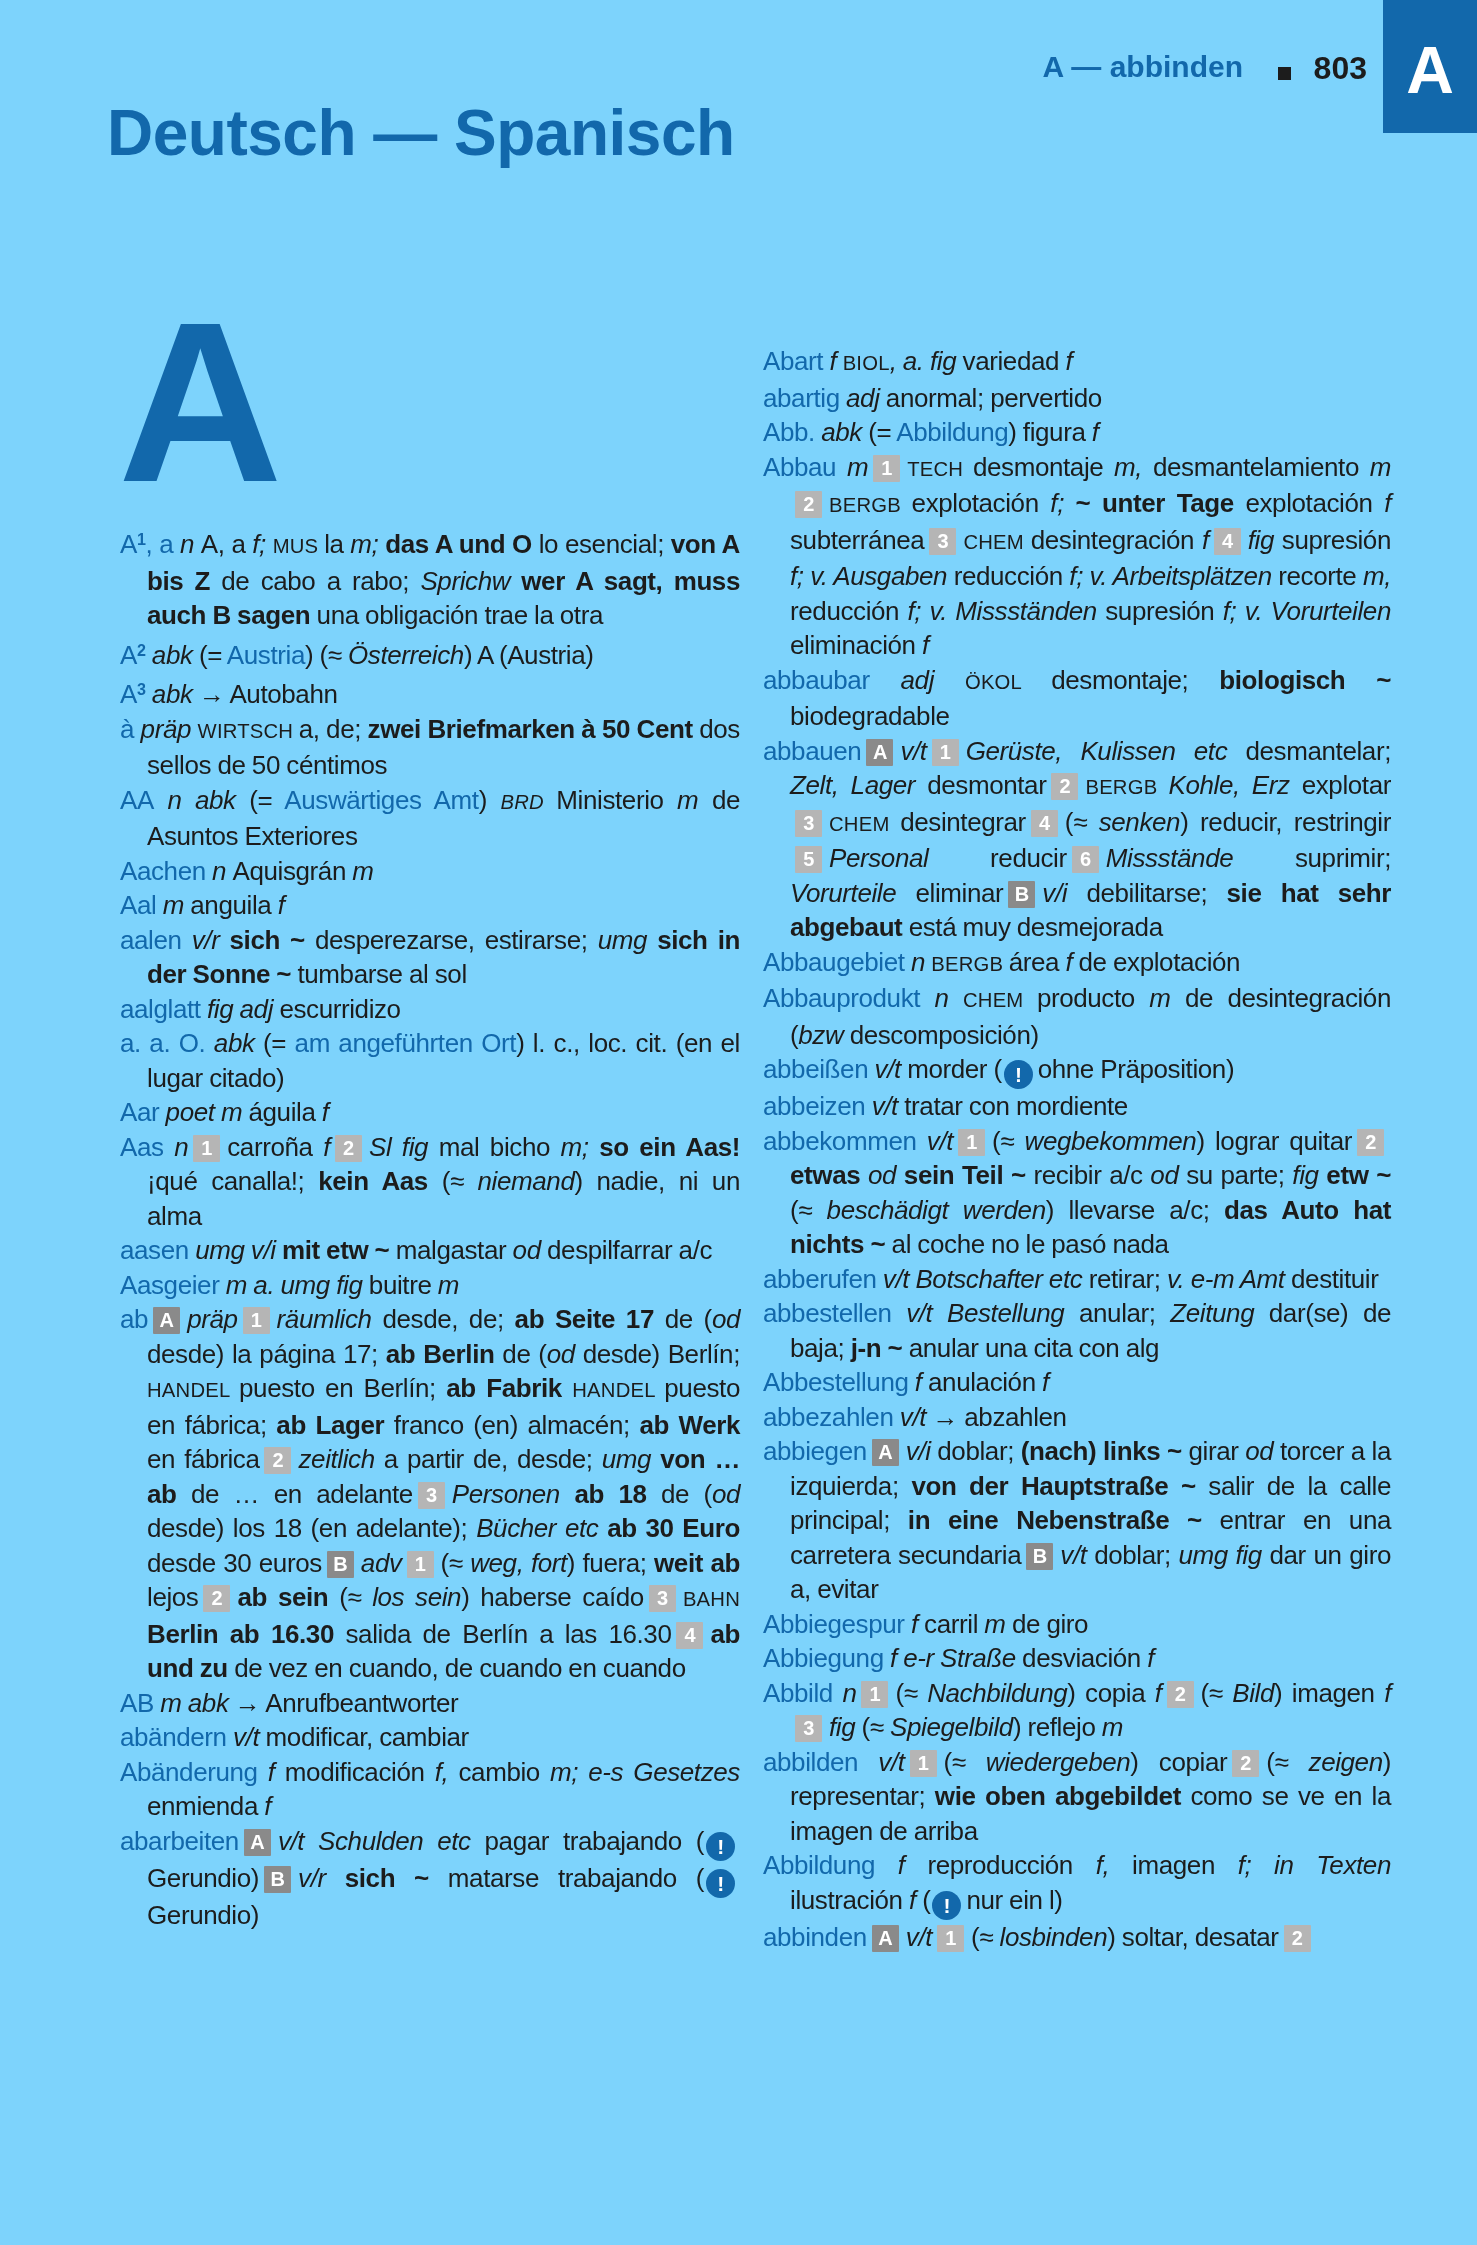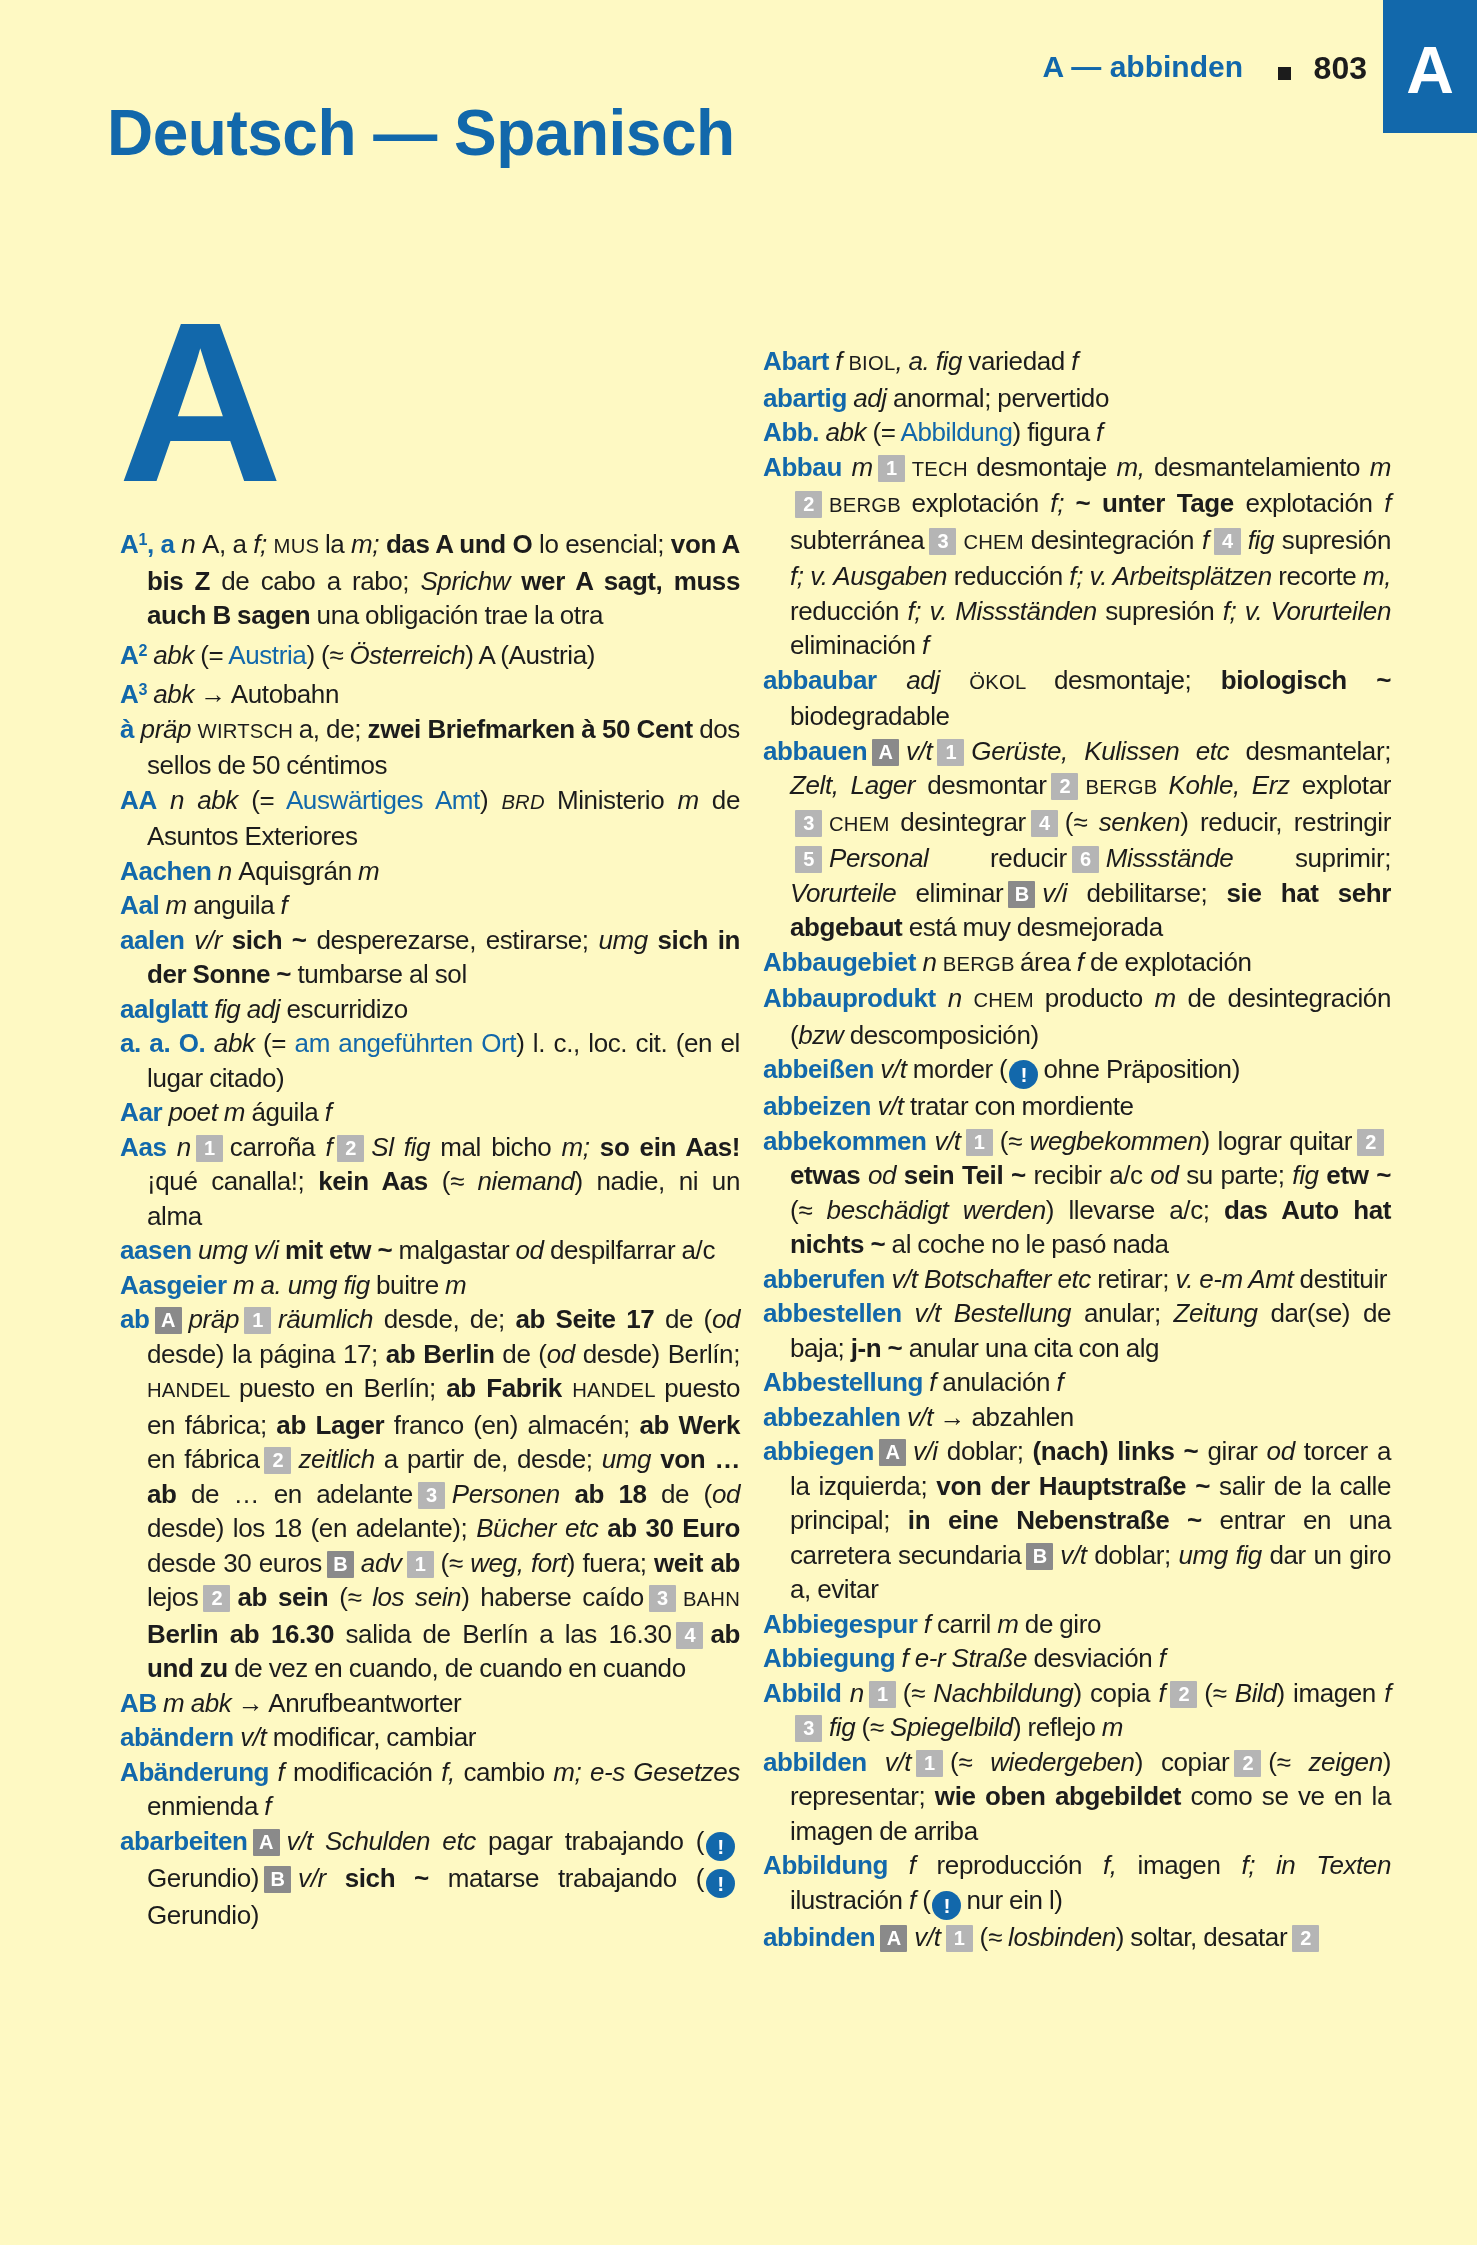--- a/index.html
+++ b/index.html
@@ -1,34 +1,34 @@
 <!DOCTYPE html>
 <html><head>
 <meta charset="utf-8">
 <style>
   html,body{margin:0;padding:0;background:#fff;}
-  .page{position:relative;width:1477px;height:2245px;background:#fef9c3;overflow:hidden;
+  .page{position:relative;width:1477px;height:2245px;background:#7dd3fc;overflow:hidden;
         font-family:"Liberation Sans",sans-serif;color:#1c1c1c;}
   
   .hdr-range{position:absolute;top:50px;right:234px;font-size:30px;font-weight:700;color:#1268ab;}
   .hdr-bullet{position:absolute;top:67px;right:186px;width:13px;height:13px;background:#1c1c1c;}
   .hdr-page{position:absolute;top:50px;right:110px;font-size:32px;font-weight:700;color:#1c1c1c;}
   .tab{position:absolute;left:1383px;top:0;width:94px;height:133px;background:#1268ab;
        display:flex;align-items:center;justify-content:center;}
   .tab span{color:#ffffff;font-size:66px;font-weight:700;line-height:1;padding-top:6px;}
   
   .title{position:absolute;left:107px;top:96px;font-size:64px;font-weight:700;color:#1268ab;letter-spacing:-0.5px;}
   .dropcap{position:absolute;left:118px;top:288px;font-size:228px;line-height:1;font-weight:700;color:#1268ab;}
   
   .col{position:absolute;width:620px;font-size:26px;line-height:34.5px;letter-spacing:-0.4px;word-spacing:-0.5px;text-align:justify;}
   .col-left{left:120px;top:522px;}
   .col-right{left:763px;top:344px;width:628px;}
   .entry{padding-left:27px;text-indent:-27px;}
   
-  .hw{color:#1268ab;font-weight:700;}
+  .hw{color:#1268ab;font-weight:400;}
   .hsup{color:#1268ab;font-weight:700;font-size:0.62em;vertical-align:0.5em;}
   .bd{font-weight:700;}
   .it{font-style:italic;}
   .sc{font-size:0.78em;letter-spacing:0.2px;}
   .sc.it{font-style:italic;}
   .bl{color:#1268ab;}
   .bx{display:inline-block;text-indent:0;padding:0 4px;min-width:19px;height:27px;line-height:27px;
       font-size:20px;font-weight:700;color:#fff;text-align:center;margin:0 7px 0 5px;vertical-align:1px;border-radius:1px;}
   .ba{background:#8a8a8a;}
   .bn{background:#b5b5b5;}

